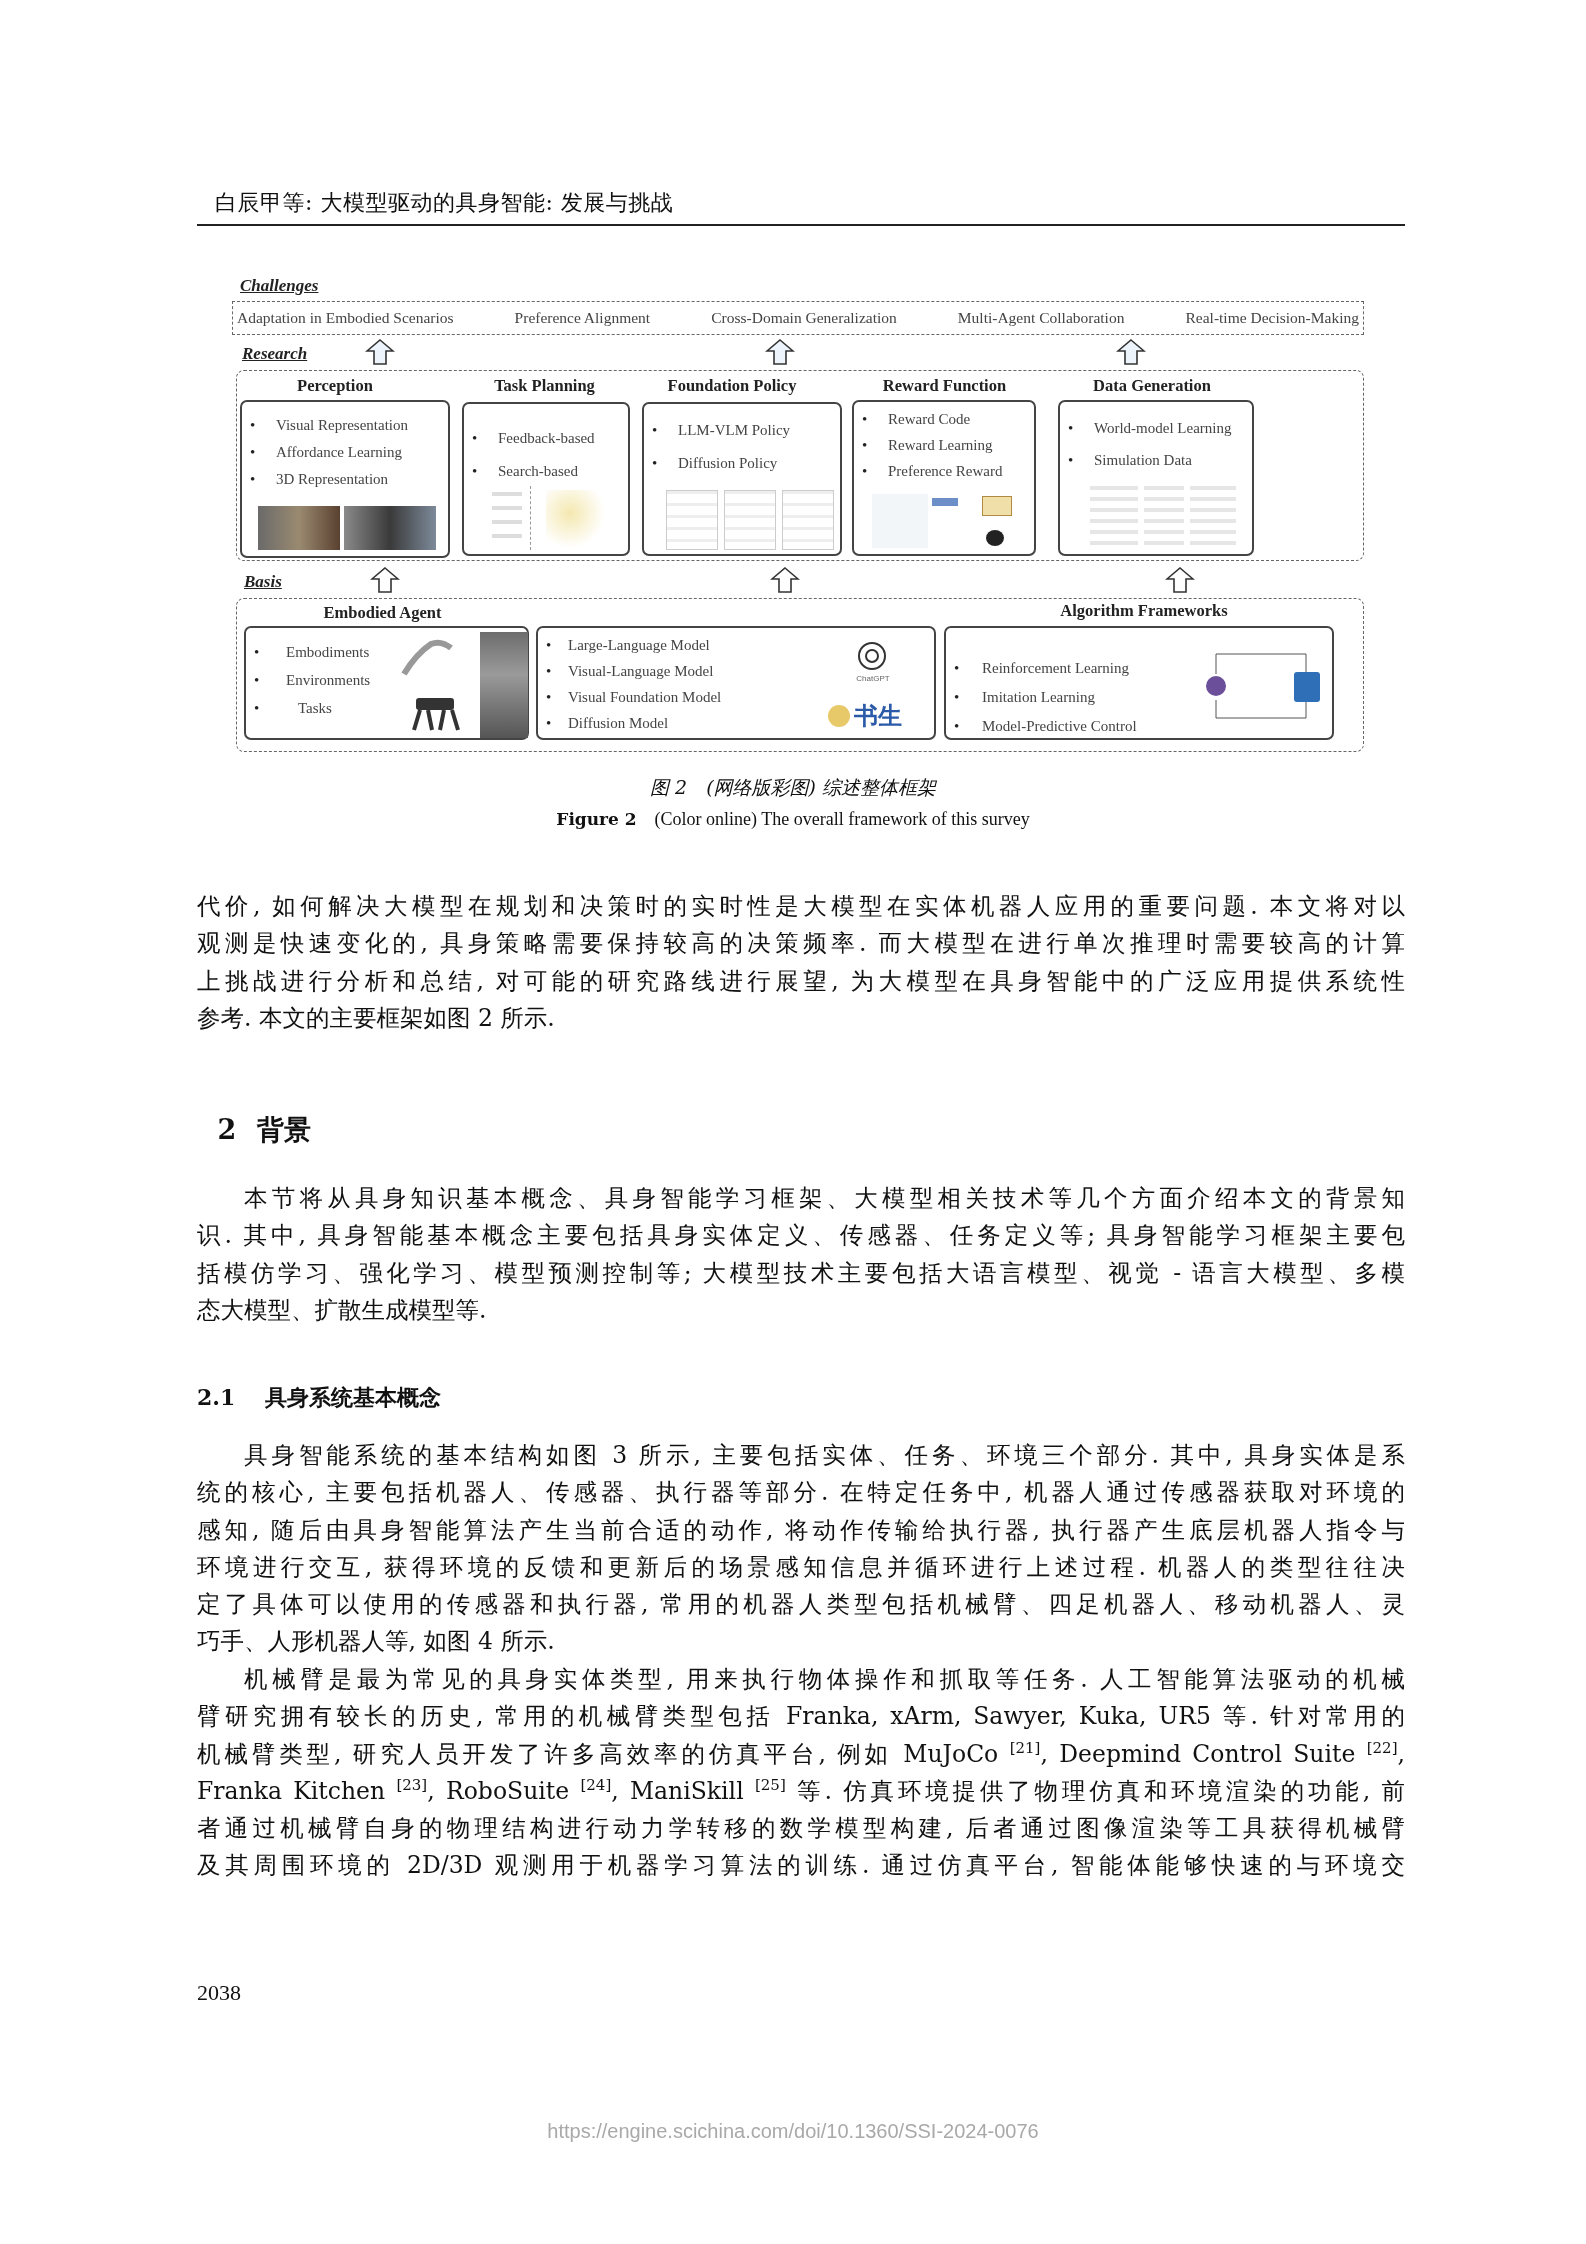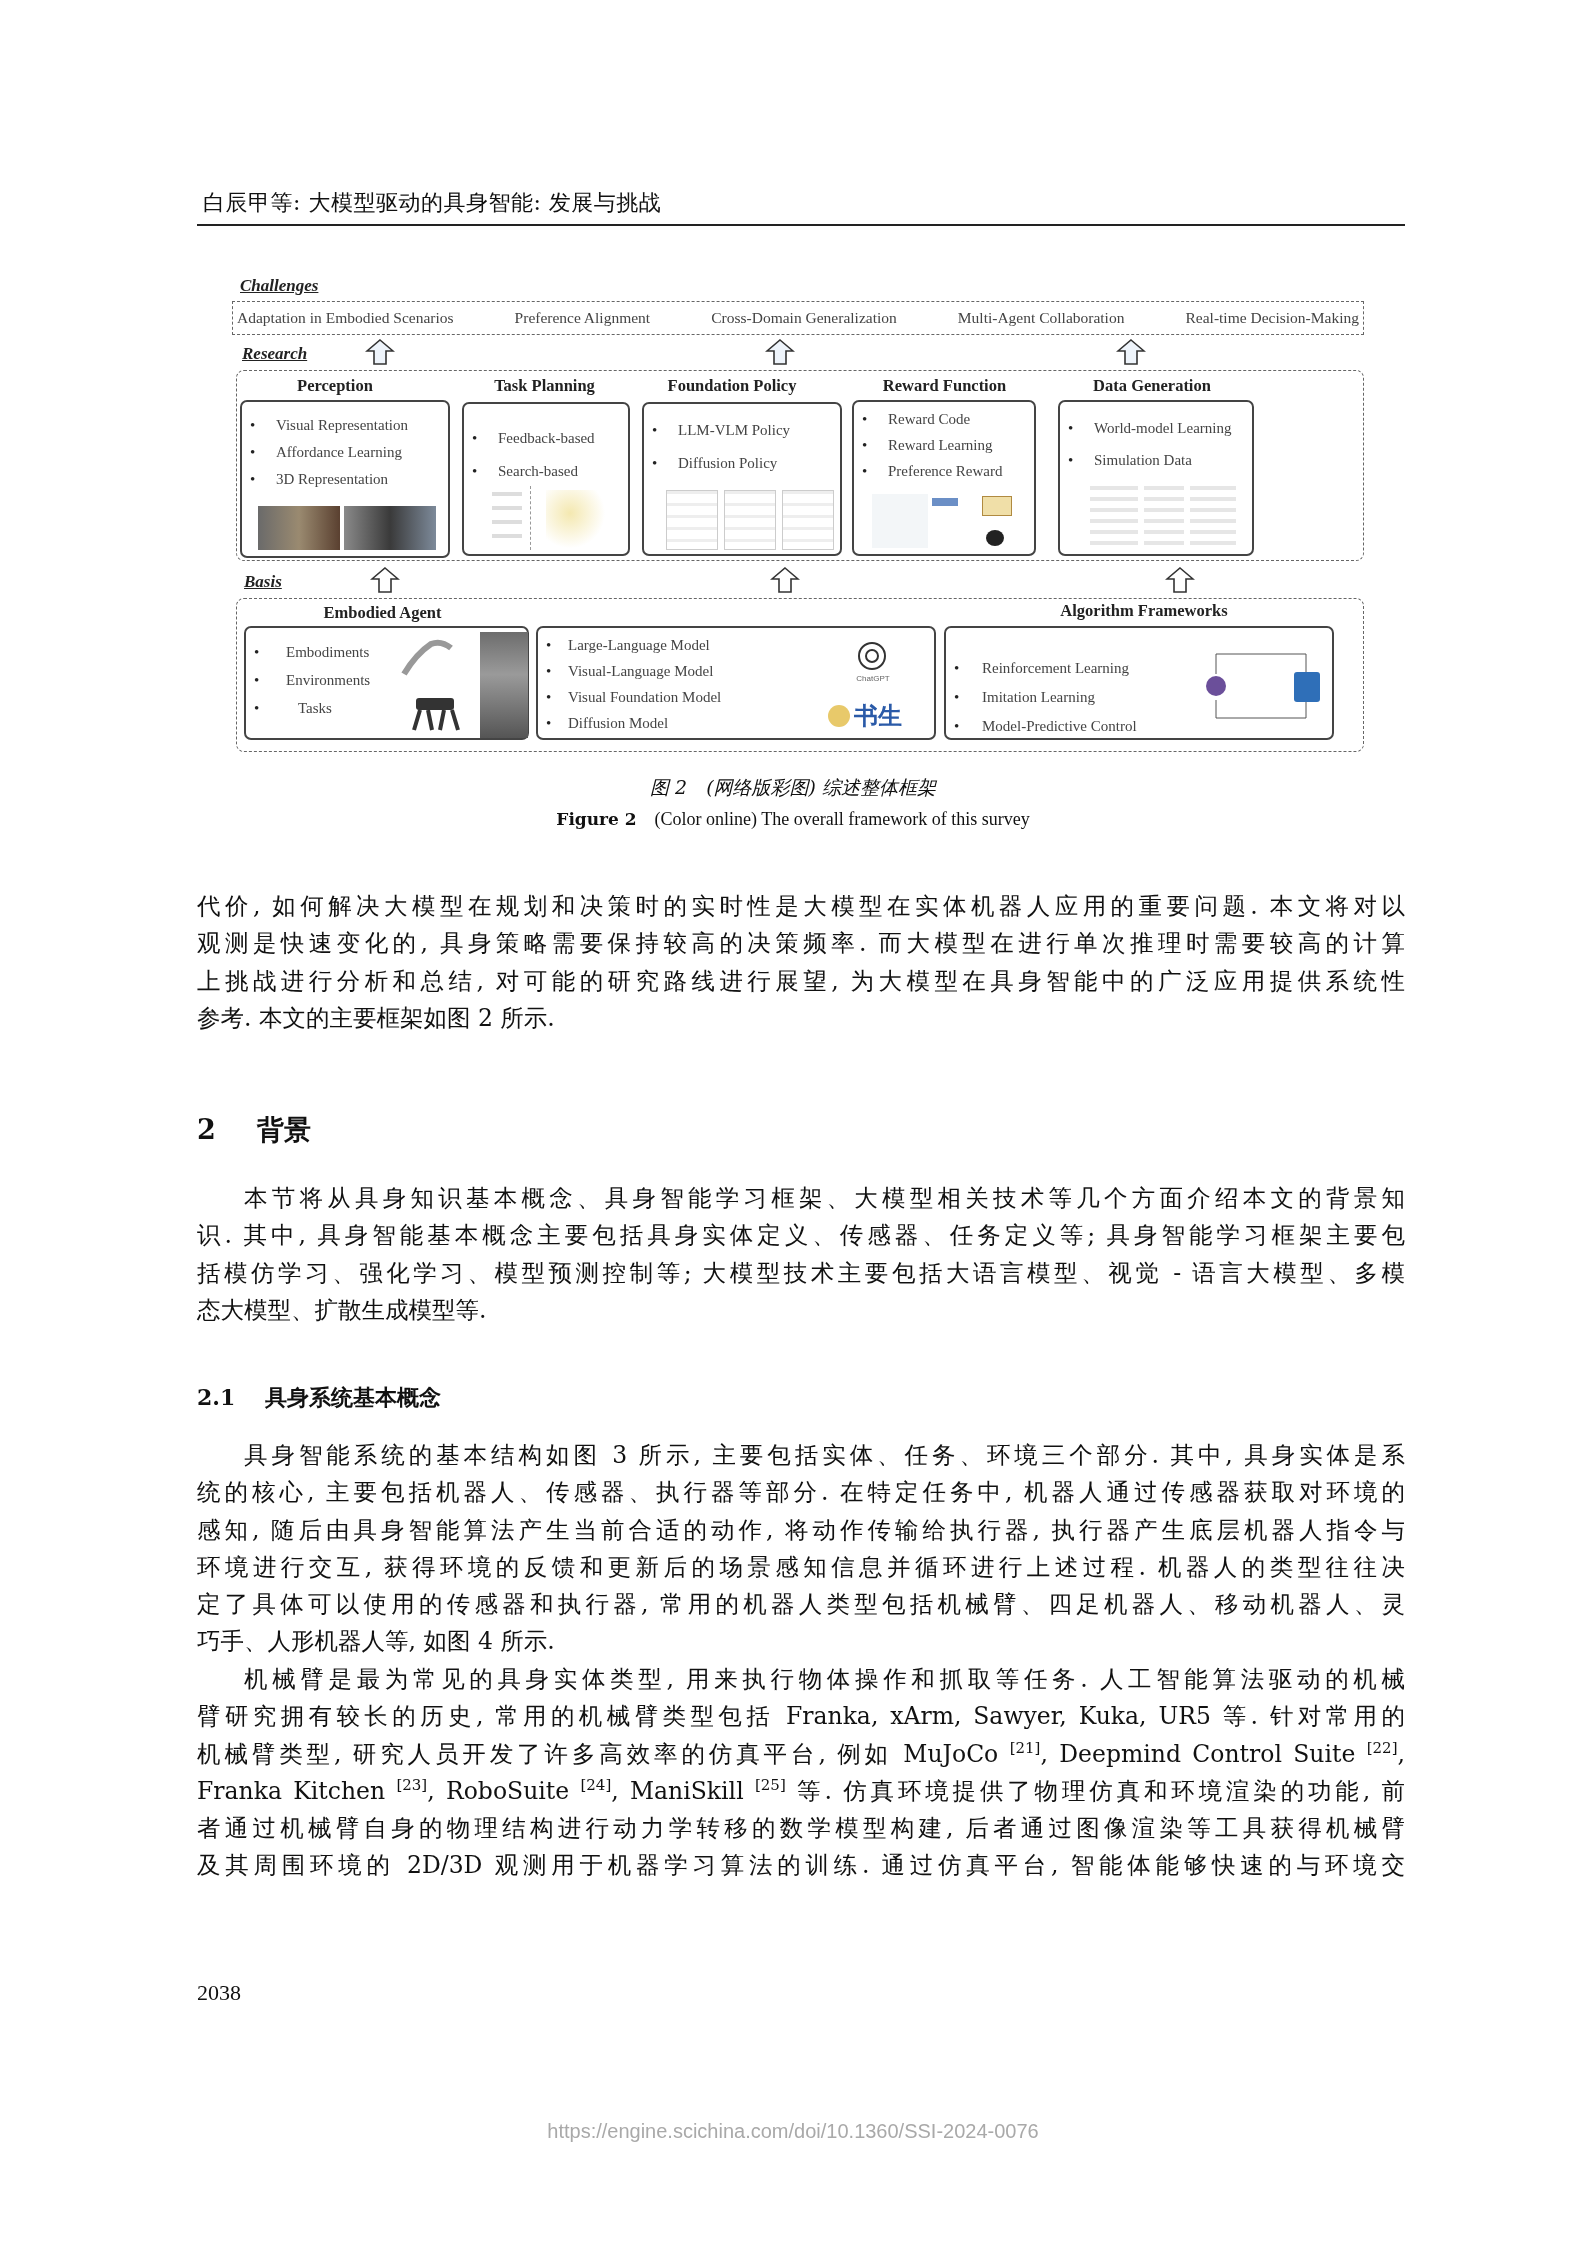--- a/index.html
+++ b/index.html
@@ -1,21 +1,21 @@
 <!DOCTYPE html>
 <html><head>
 <meta charset="utf-8">
 <style>
   html, body { margin: 0; padding: 0; background: #ffffff; }
   body { width: 1586px; height: 2244px; position: relative; overflow: hidden;
          font-family: "DejaVu Serif", "Liberation Serif", serif; color: #111; }
   .abs { position: absolute; }
 
   
-  .run-head { left: 203px; top: 188px; font-size: 22px; letter-spacing: 0.5px; white-space: nowrap; }
+  .run-head { left: 215px; top: 188px; font-size: 22px; letter-spacing: 0.5px; white-space: nowrap; }
   .run-rule { left: 197px; top: 224px; width: 1208px; height: 0; border-top: 2.5px solid #222; }
 
   
   .fig { left: 232px; top: 276px; width: 1134px; height: 484px; }
   .fig * { box-sizing: border-box; }
   .lbl { position: absolute; font-family: "Liberation Serif", serif; font-style: italic; font-weight: bold;
          font-size: 17px; text-decoration: underline; color: #222; }
   .band { position: absolute; border: 1.5px dashed #666; }
   .chal-band { left: 0; top: 25px; width: 1132px; height: 34px; display: flex; align-items: center;
                justify-content: space-between; padding: 0 4px;
@@ -37,21 +37,21 @@
   .cap-en b { font-family: "DejaVu Serif", serif; font-size: 17px; }
 
   
   .para { left: 197px; width: 1208px; font-size: 23.5px; line-height: 37.3px; text-align: justify;
           text-align-last: left; }
   .para .ln { display: block; white-space: nowrap; text-align: justify; text-align-last: justify; }
   .para .ln.last { text-align-last: left; }
   .indent { padding-left: 47px; }
   sup { font-size: 15px; vertical-align: 9px; line-height: 0; }
   .sec { left: 197px; font-weight: bold; white-space: nowrap; }
-  .sec2 { font-size: 27px; top: 1112px; }
+  .sec2 { font-size: 27px; top: 1112px; text-align: center; }
   .sec21 { font-size: 22px; top: 1383px; }
   .sec .num { display: inline-block; }
   .pageno { left: 197px; top: 1980px; font-size: 22px; font-family: "Liberation Serif", serif; }
   .url { left: 0; width: 1586px; top: 2120px; text-align: center; font-family: "Liberation Sans", sans-serif;
          font-size: 20px; color: #a9a9a9; }
 </style>
 </head>
 <body>
 
 <div class="abs run-head">白辰甲等: 大模型驱动的具身智能: 发展与挑战</div>

